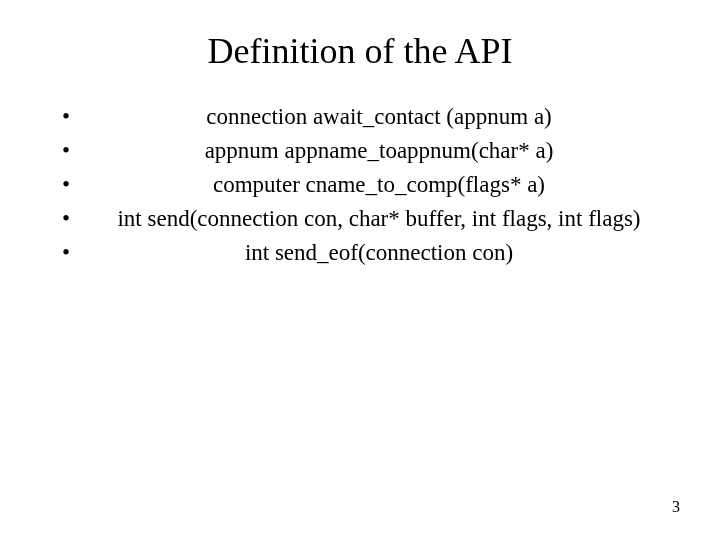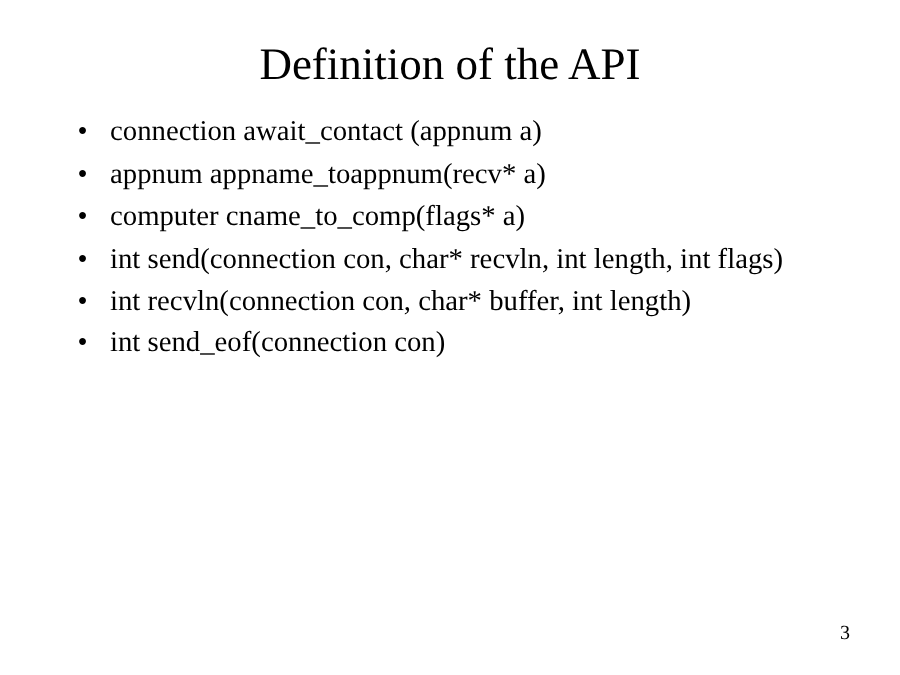--- a/index.html
+++ b/index.html
@@ -1,28 +1,28 @@
 <!DOCTYPE html>
 <html><head>
   <meta charset="utf-8">
   <style>
-    * { margin: 0; padding: 0; box-sizing: border-box; }
+    * { margin: 0; padding: 0; box-sizing: border-box; text-align: center; }
     body {
       width: 720px;
       height: 540px;
       background: #ffffff;
       font-family: "Times New Roman", Times, serif;
       color: #000000;
       position: relative;
       padding: 30px 50px;
     }
     .title {
       font-size: 36px;
       text-align: center;
-      margin-bottom: 18px;
+      margin-bottom: 30px;
       font-weight: normal;
     }
     .bullet-list {
       list-style: none;
       padding-left: 10px;
     }
     .bullet-item {
       font-size: 23px;
       line-height: 1.3;
       margin-bottom: 4px;
@@ -43,20 +43,19 @@
       font-size: 16px;
     }
   </style>
 </head>
 <body>
 
 <h1 class="title">Definition of the API</h1>
 
 <ul class="bullet-list">
   <li class="bullet-item">connection await_contact (appnum a)</li>
-  <li class="bullet-item">appnum appname_toappnum(recv* a)</li>
+  <li class="bullet-item">appnum appname_toappnum(char* a)</li>
   <li class="bullet-item">computer cname_to_comp(flags* a)</li>
-  <li class="bullet-item">int send(connection con, char* recvln, int length, int flags)</li>
-  <li class="bullet-item">int recvln(connection con, char* buffer, int length)</li>
+  <li class="bullet-item">int send(connection con, char* buffer, int flags, int flags)</li>
   <li class="bullet-item">int send_eof(connection con)</li>
 </ul>
 
 <div class="page-number">3</div>
 
 </body></html>

